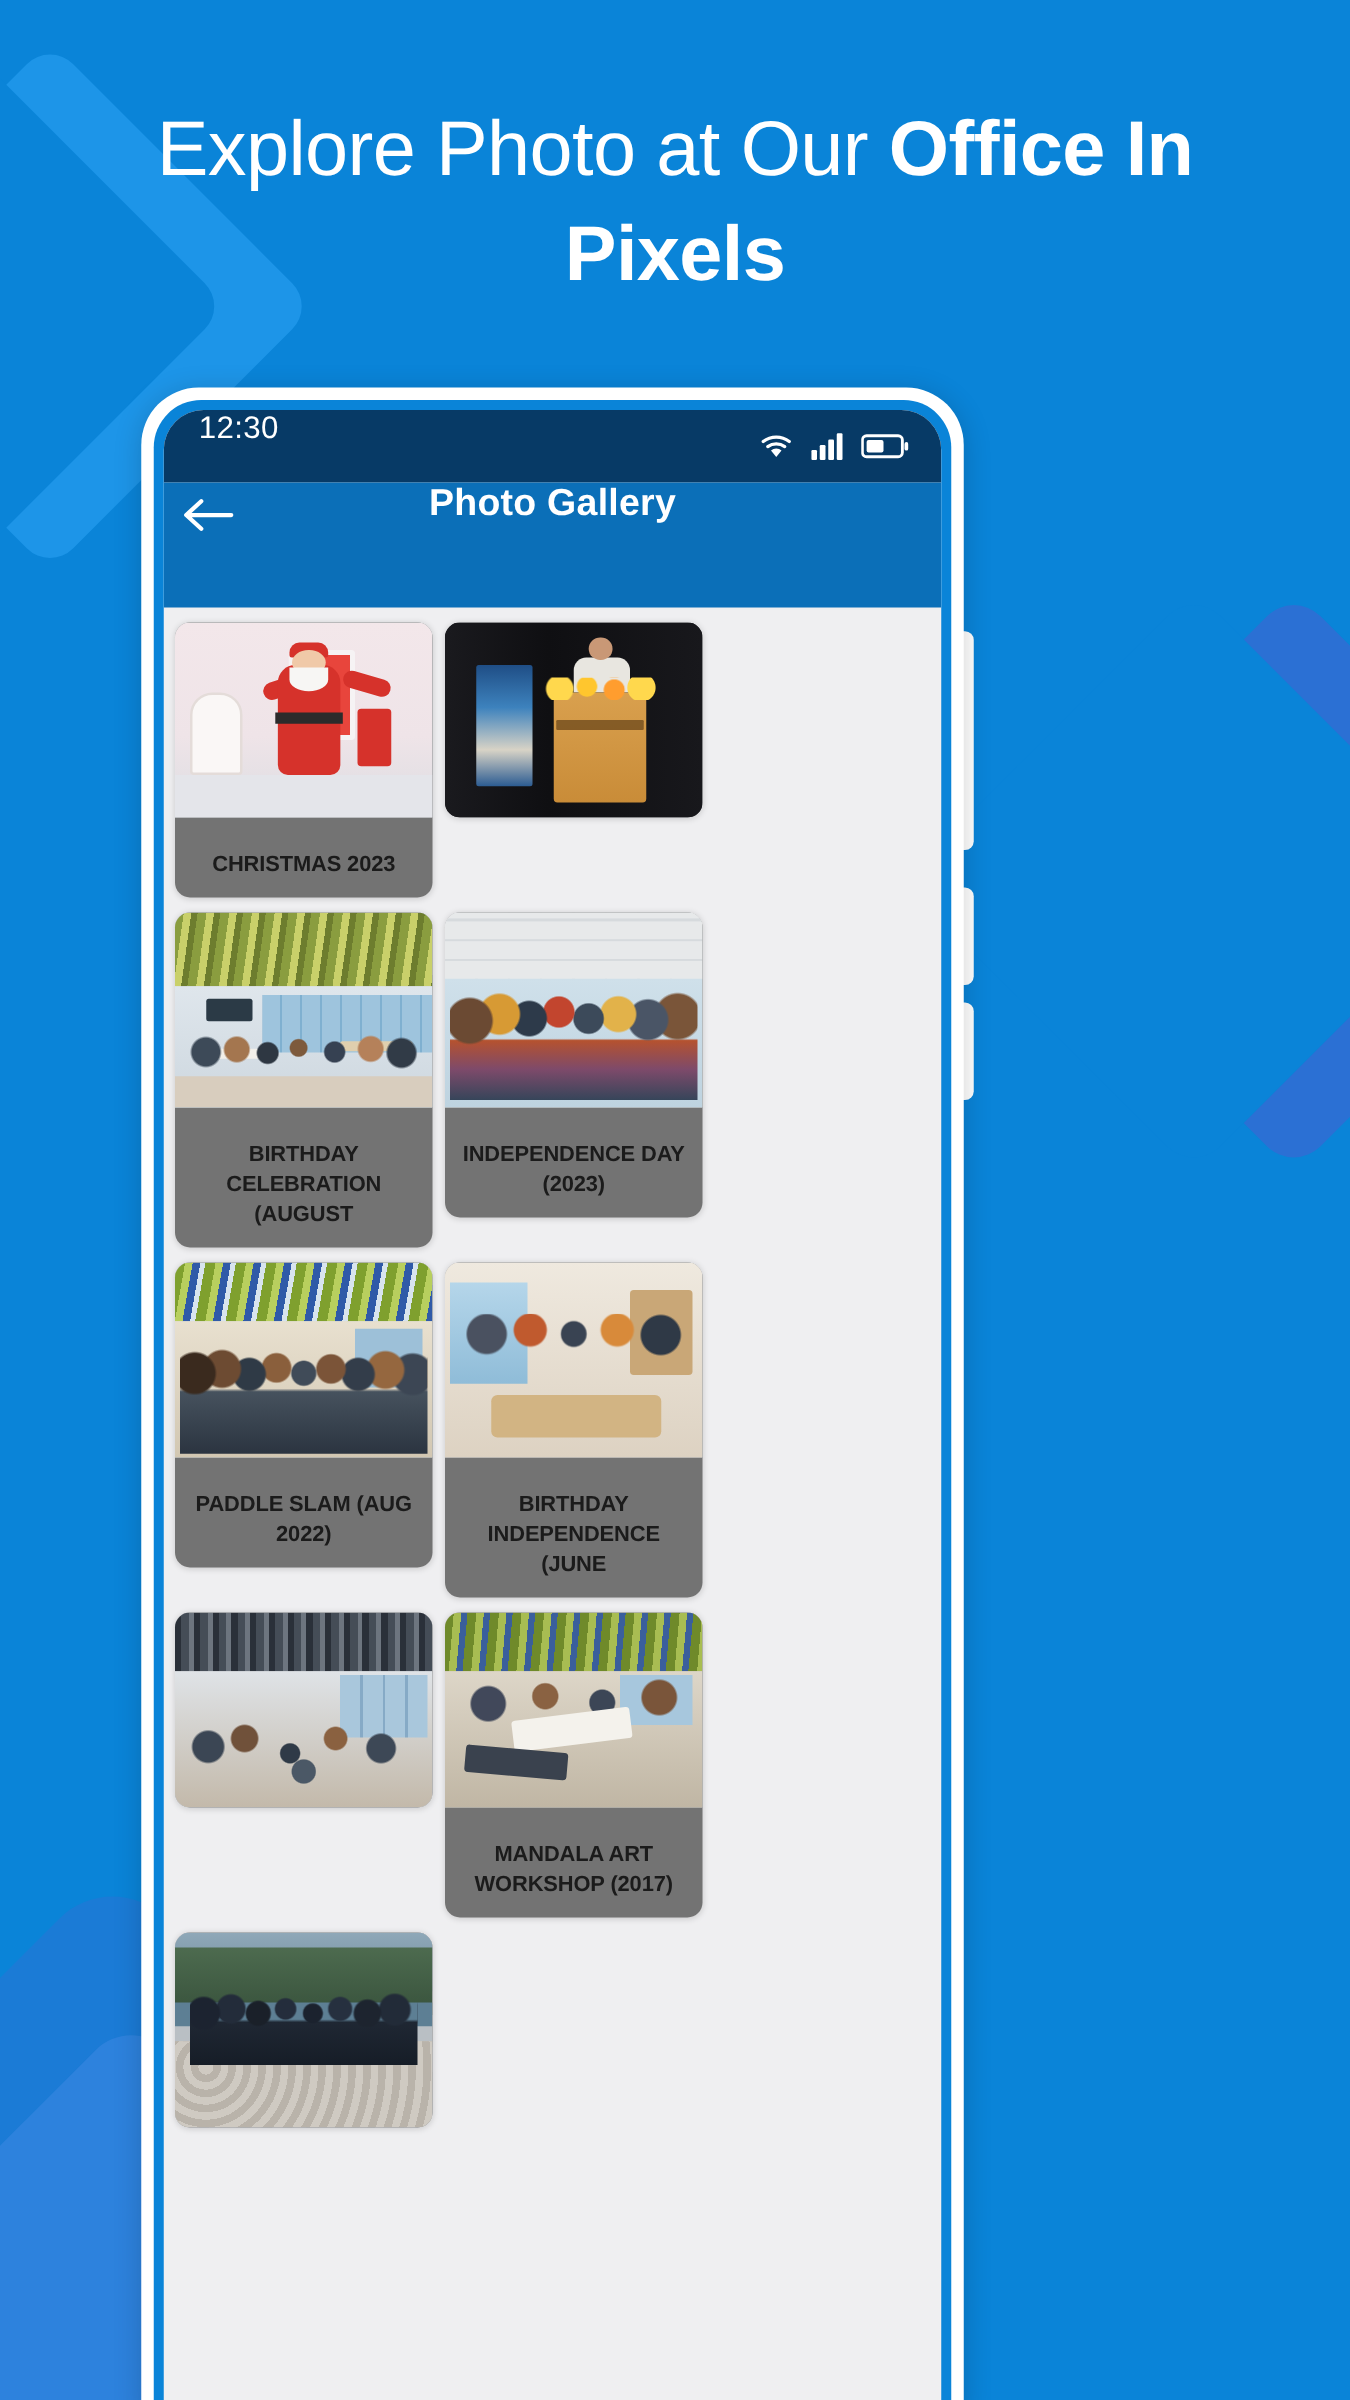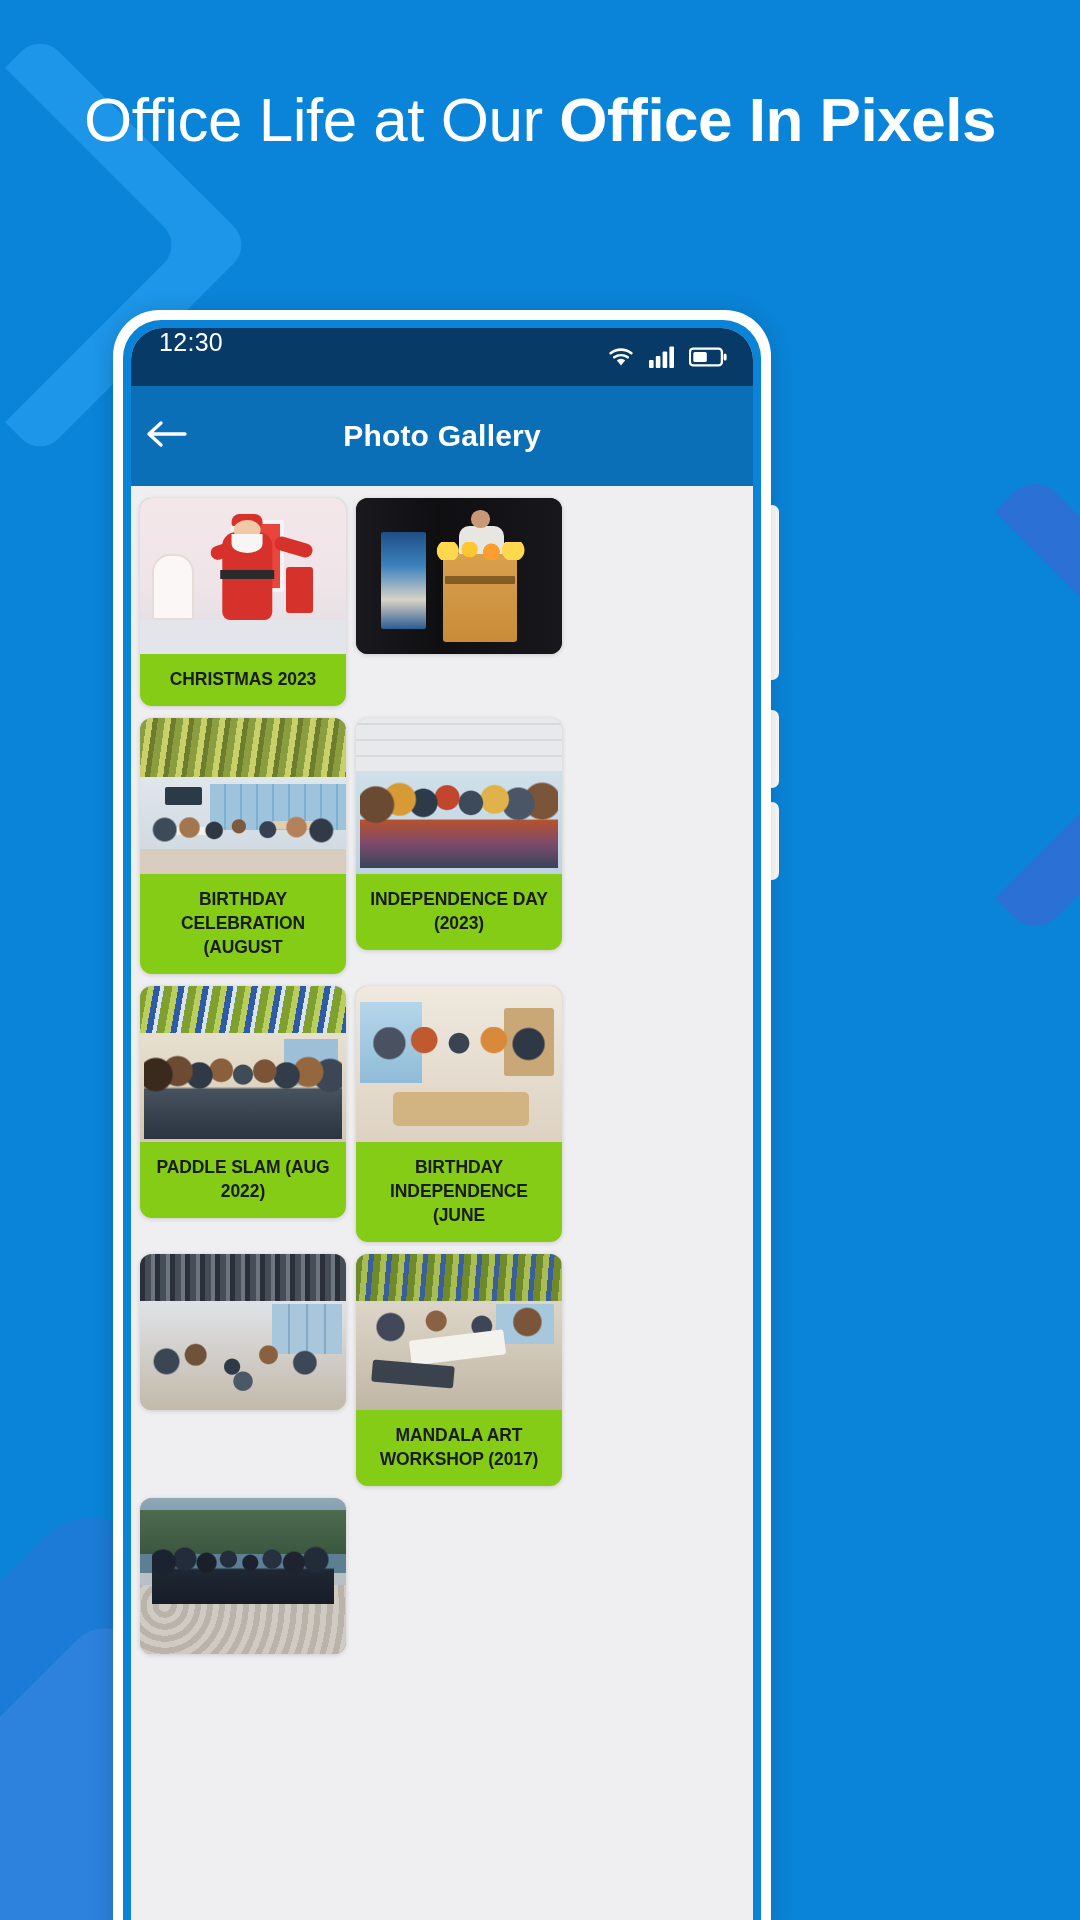--- a/index.html
+++ b/index.html
@@ -178,21 +178,20 @@
     align-items: center;
     gap: 13px;
   }
   .status-icons svg { display: block; }
 
   
   .appbar {
     height: 100px;
     background: #0b6fb8;
     display: flex;
-    align-items: center;
     padding: 0 7px;
     position: relative;
   }
   .back-btn {
     width: 56px;
     height: 56px;
     display: flex;
     align-items: center;
     justify-content: center;
     cursor: pointer;
@@ -212,27 +211,28 @@
   
   .gallery {
     padding: 6px 4px 0 4px;
     display: flex;
     flex-wrap: wrap;
     align-items: flex-start;
   }
   .card {
     width: 206px;
     margin: 6px 5px;
-    background: #84cc16;
+    background: #737373;
     border-radius: 12px;
     box-shadow: 0 1px 5px rgba(0,0,0,.16);
     overflow: hidden;
     cursor: pointer;
     display: flex;
     flex-direction: column;
+    gap: 12px;
   }
   .card-img {
     width: 100%;
     height: 156px;
     position: relative;
     overflow: hidden;
     background: #c9cdd2;
   }
   .card-label {
     padding: 13px 6px 15px 6px;
@@ -550,21 +550,21 @@
 <div class="promo">
 
   <div class="deco-left"></div>
   <div class="deco-left2"></div>
   <div class="deco-right"></div>
   <div class="deco-right2"></div>
   <div class="deco-bottom"></div>
   <div class="deco-bottom2"></div>
 
   <div class="headline">
-    <span>Office Life at Our </span><b>Office In Pixels</b>
+    <span>Explore Photo at Our </span><b>Office In Pixels</b>
   </div>
 
   <div class="phone-wrap">
     <div class="side-btn b1"></div>
     <div class="side-btn b2"></div>
     <div class="side-btn b3"></div>
 
     <div class="phone">
       <div class="phone-inner">
         <div class="screen">

